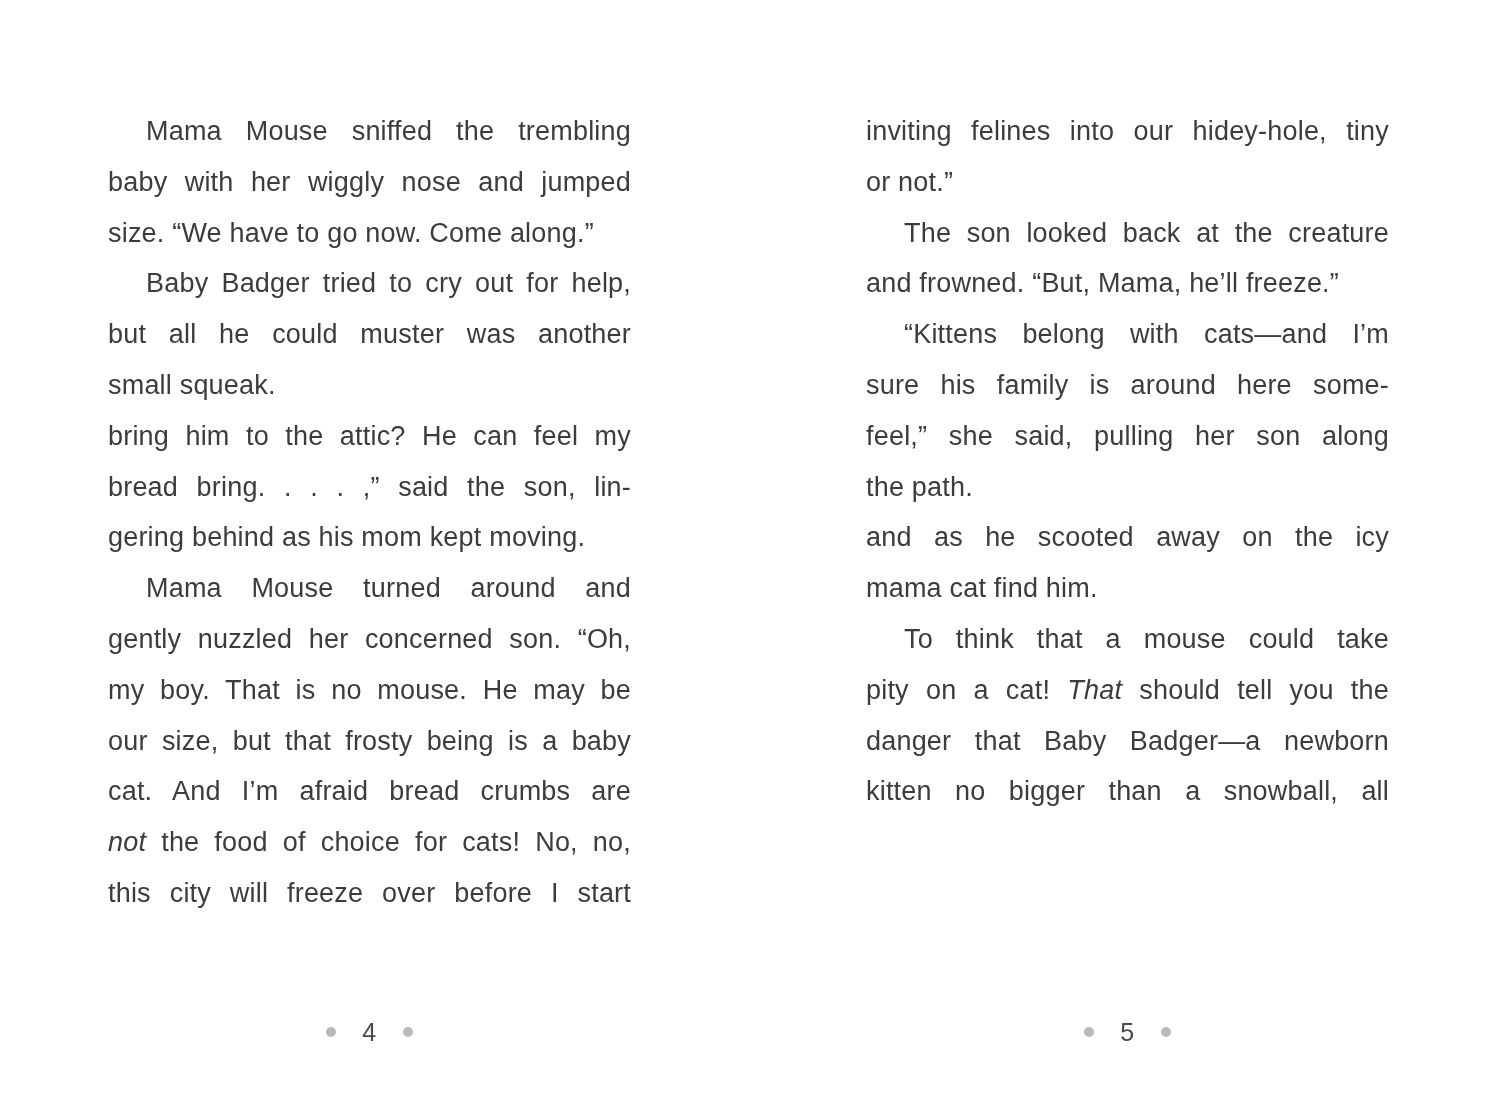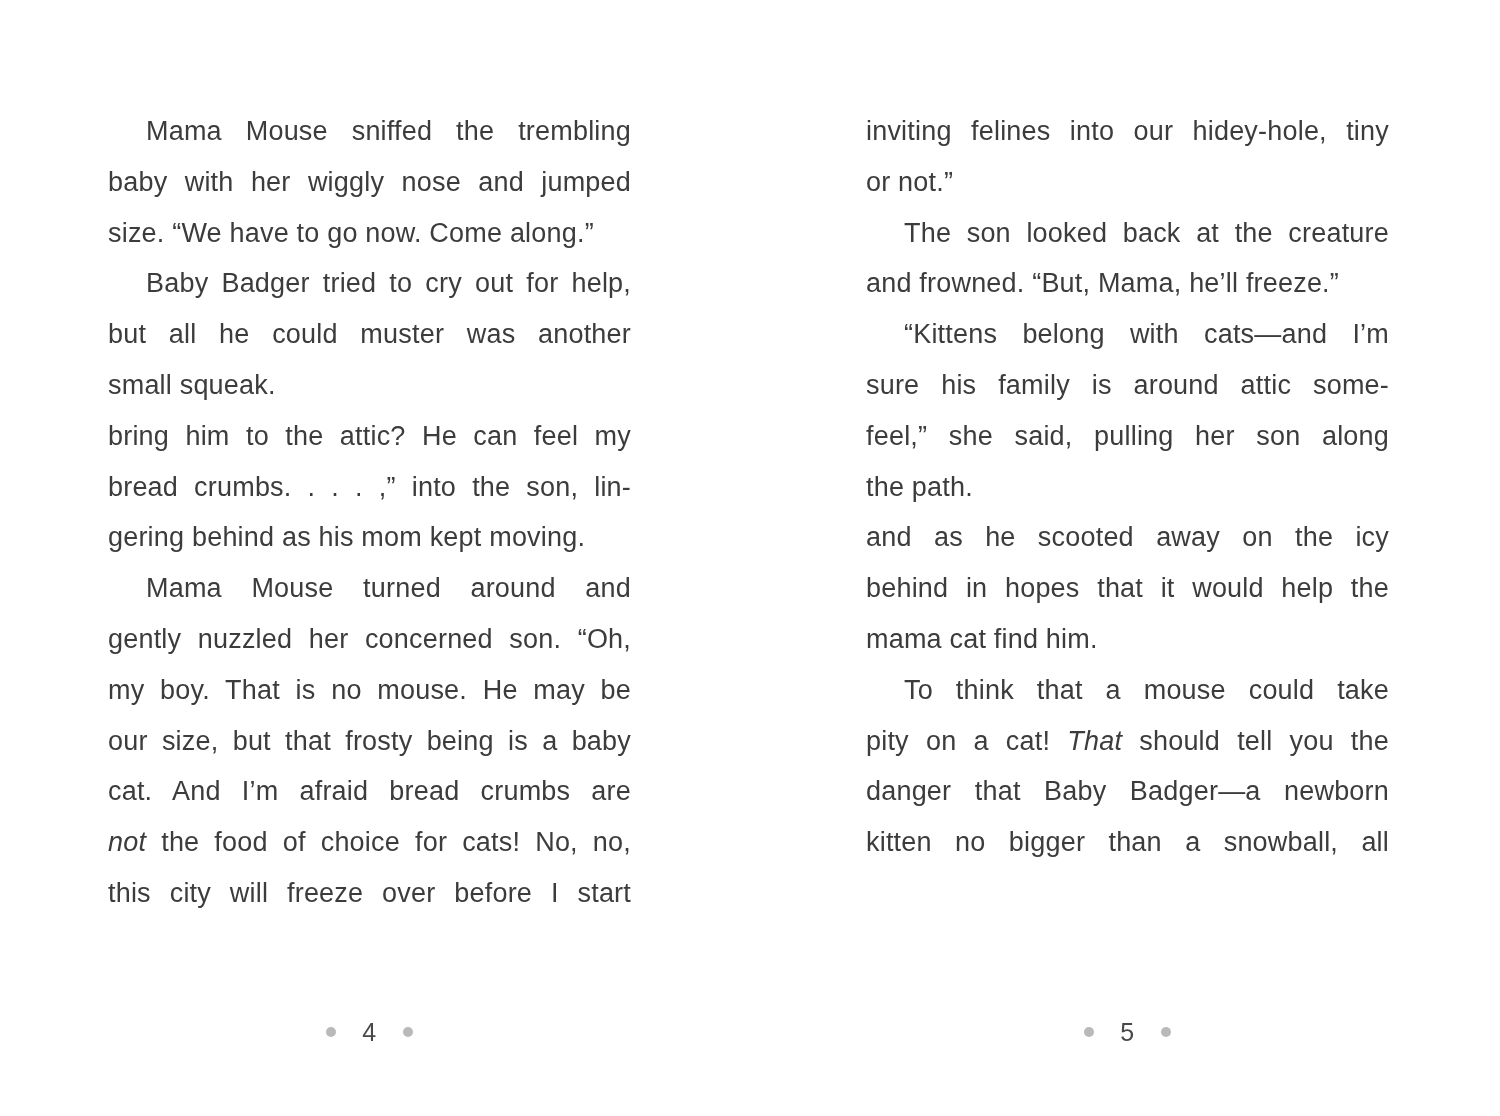--- a/index.html
+++ b/index.html
@@ -82,21 +82,21 @@
 
   <div class="page left">
     <div class="text-block">
         <div class="line indent"><span>Mama Mouse sniffed the trembling</span></div>
         <div class="line"><span>baby with her wiggly nose and jumped</span></div>
         <div class="line last"><span>size. “We have to go now. Come along.”</span></div>
         <div class="line indent"><span>Baby Badger tried to cry out for help,</span></div>
         <div class="line"><span>but all he could muster was another</span></div>
         <div class="line last"><span>small squeak.</span></div>
         <div class="line"><span>bring him to the attic? He can feel my</span></div>
-        <div class="line"><span>bread crumbs. . . . ,” into the son, lin-</span></div>
+        <div class="line"><span>bread bring. . . . ,” said the son, lin-</span></div>
         <div class="line last"><span>gering behind as his mom kept moving.</span></div>
         <div class="line indent"><span>Mama Mouse turned around and</span></div>
         <div class="line"><span>gently nuzzled her concerned son. “Oh,</span></div>
         <div class="line"><span>my boy. That is no mouse. He may be</span></div>
         <div class="line"><span>our size, but that frosty being is a baby</span></div>
         <div class="line"><span>cat. And I’m afraid bread crumbs are</span></div>
         <div class="line"><span class="italic">not</span><span> the food of choice for cats! No, no,</span></div>
         <div class="line"><span>this city will freeze over before I start</span></div>
       </div>
     <div class="footer">
@@ -106,25 +106,24 @@
     </div>
   </div>
 
   <div class="page right">
     <div class="text-block">
         <div class="line"><span>inviting felines into our hidey-hole, tiny</span></div>
         <div class="line last"><span>or not.”</span></div>
         <div class="line indent"><span>The son looked back at the creature</span></div>
         <div class="line last"><span>and frowned. “But, Mama, he’ll freeze.”</span></div>
         <div class="line indent"><span>“Kittens belong with cats—and I’m</span></div>
-        <div class="line"><span>sure his family is around attic some-</span></div>
+        <div class="line"><span>sure his family is around here some-</span></div>
         <div class="line"><span>feel,” she said, pulling her son along</span></div>
         <div class="line last"><span>the path.</span></div>
         <div class="line"><span>and as he scooted away on the icy</span></div>
-        <div class="line"><span>behind in hopes that it would help the</span></div>
         <div class="line last"><span>mama cat find him.</span></div>
         <div class="line indent"><span>To think that a mouse could take</span></div>
         <div class="line"><span>pity on a cat! </span><span class="italic">That</span><span> should tell you the</span></div>
         <div class="line"><span>danger that Baby Badger—a newborn</span></div>
         <div class="line"><span>kitten no bigger than a snowball, all</span></div>
       </div>
     <div class="footer">
       <span class="dot"></span>
       <span class="page-number">5</span>
       <span class="dot"></span>

